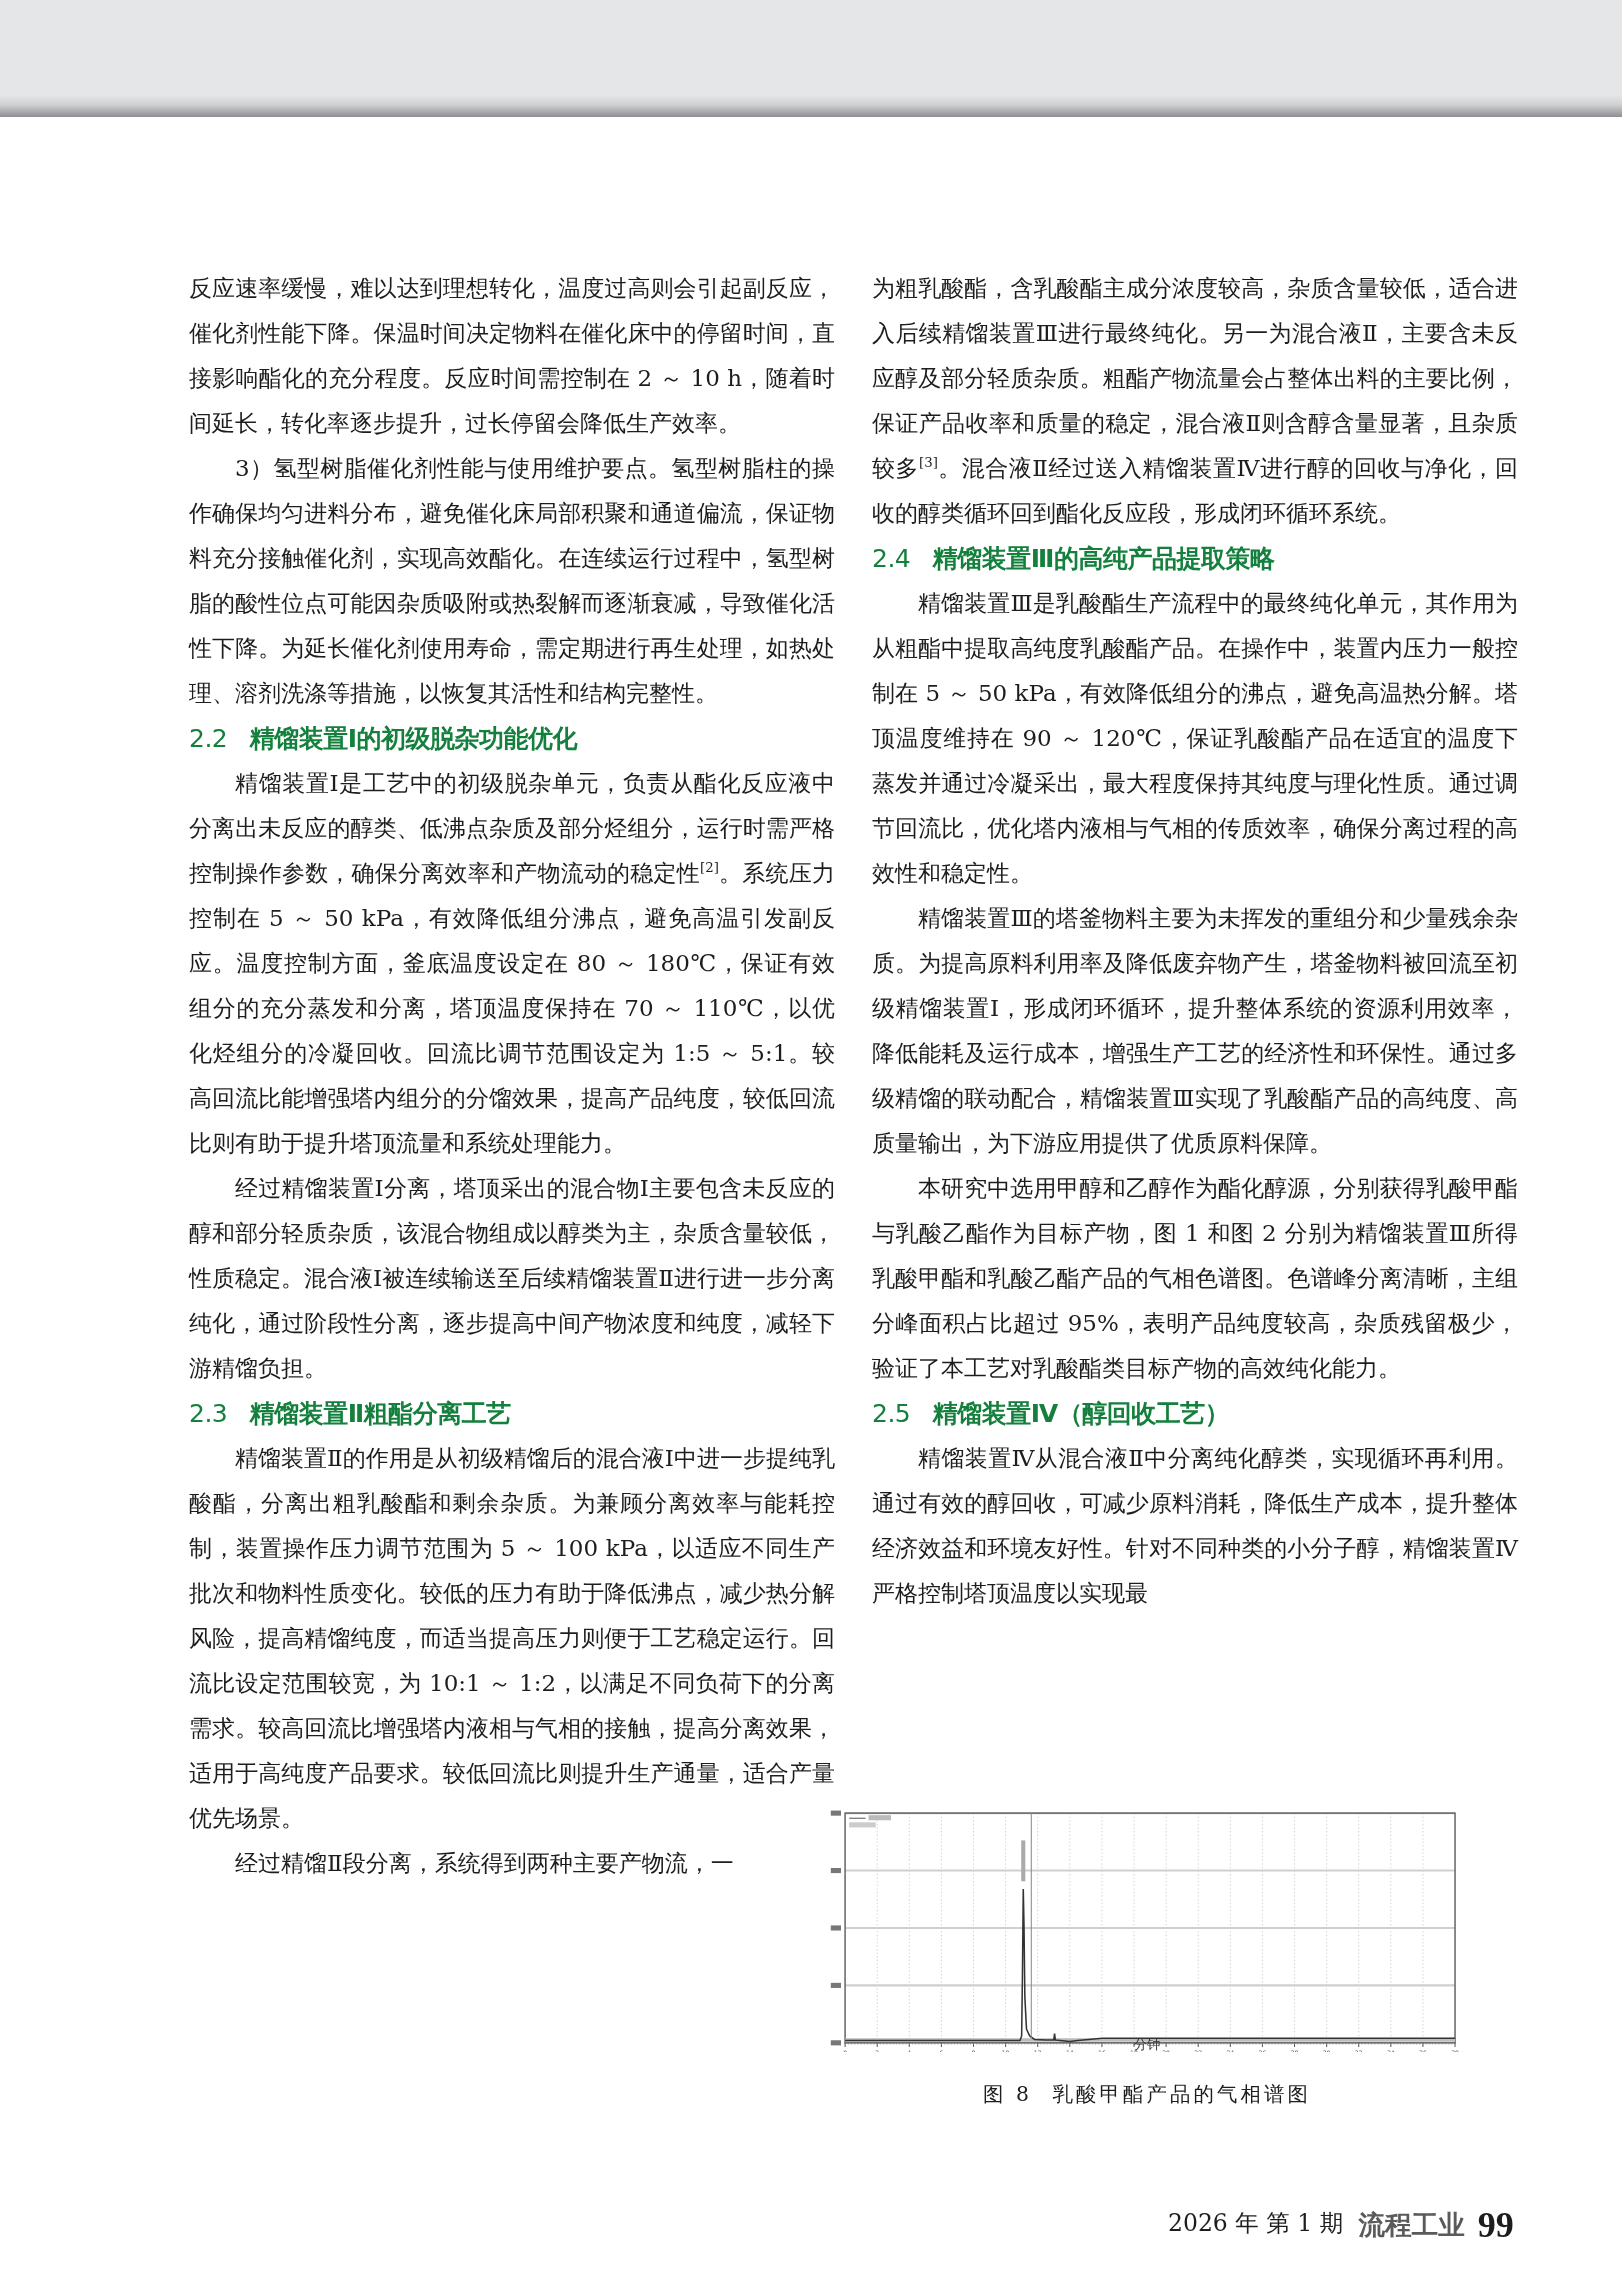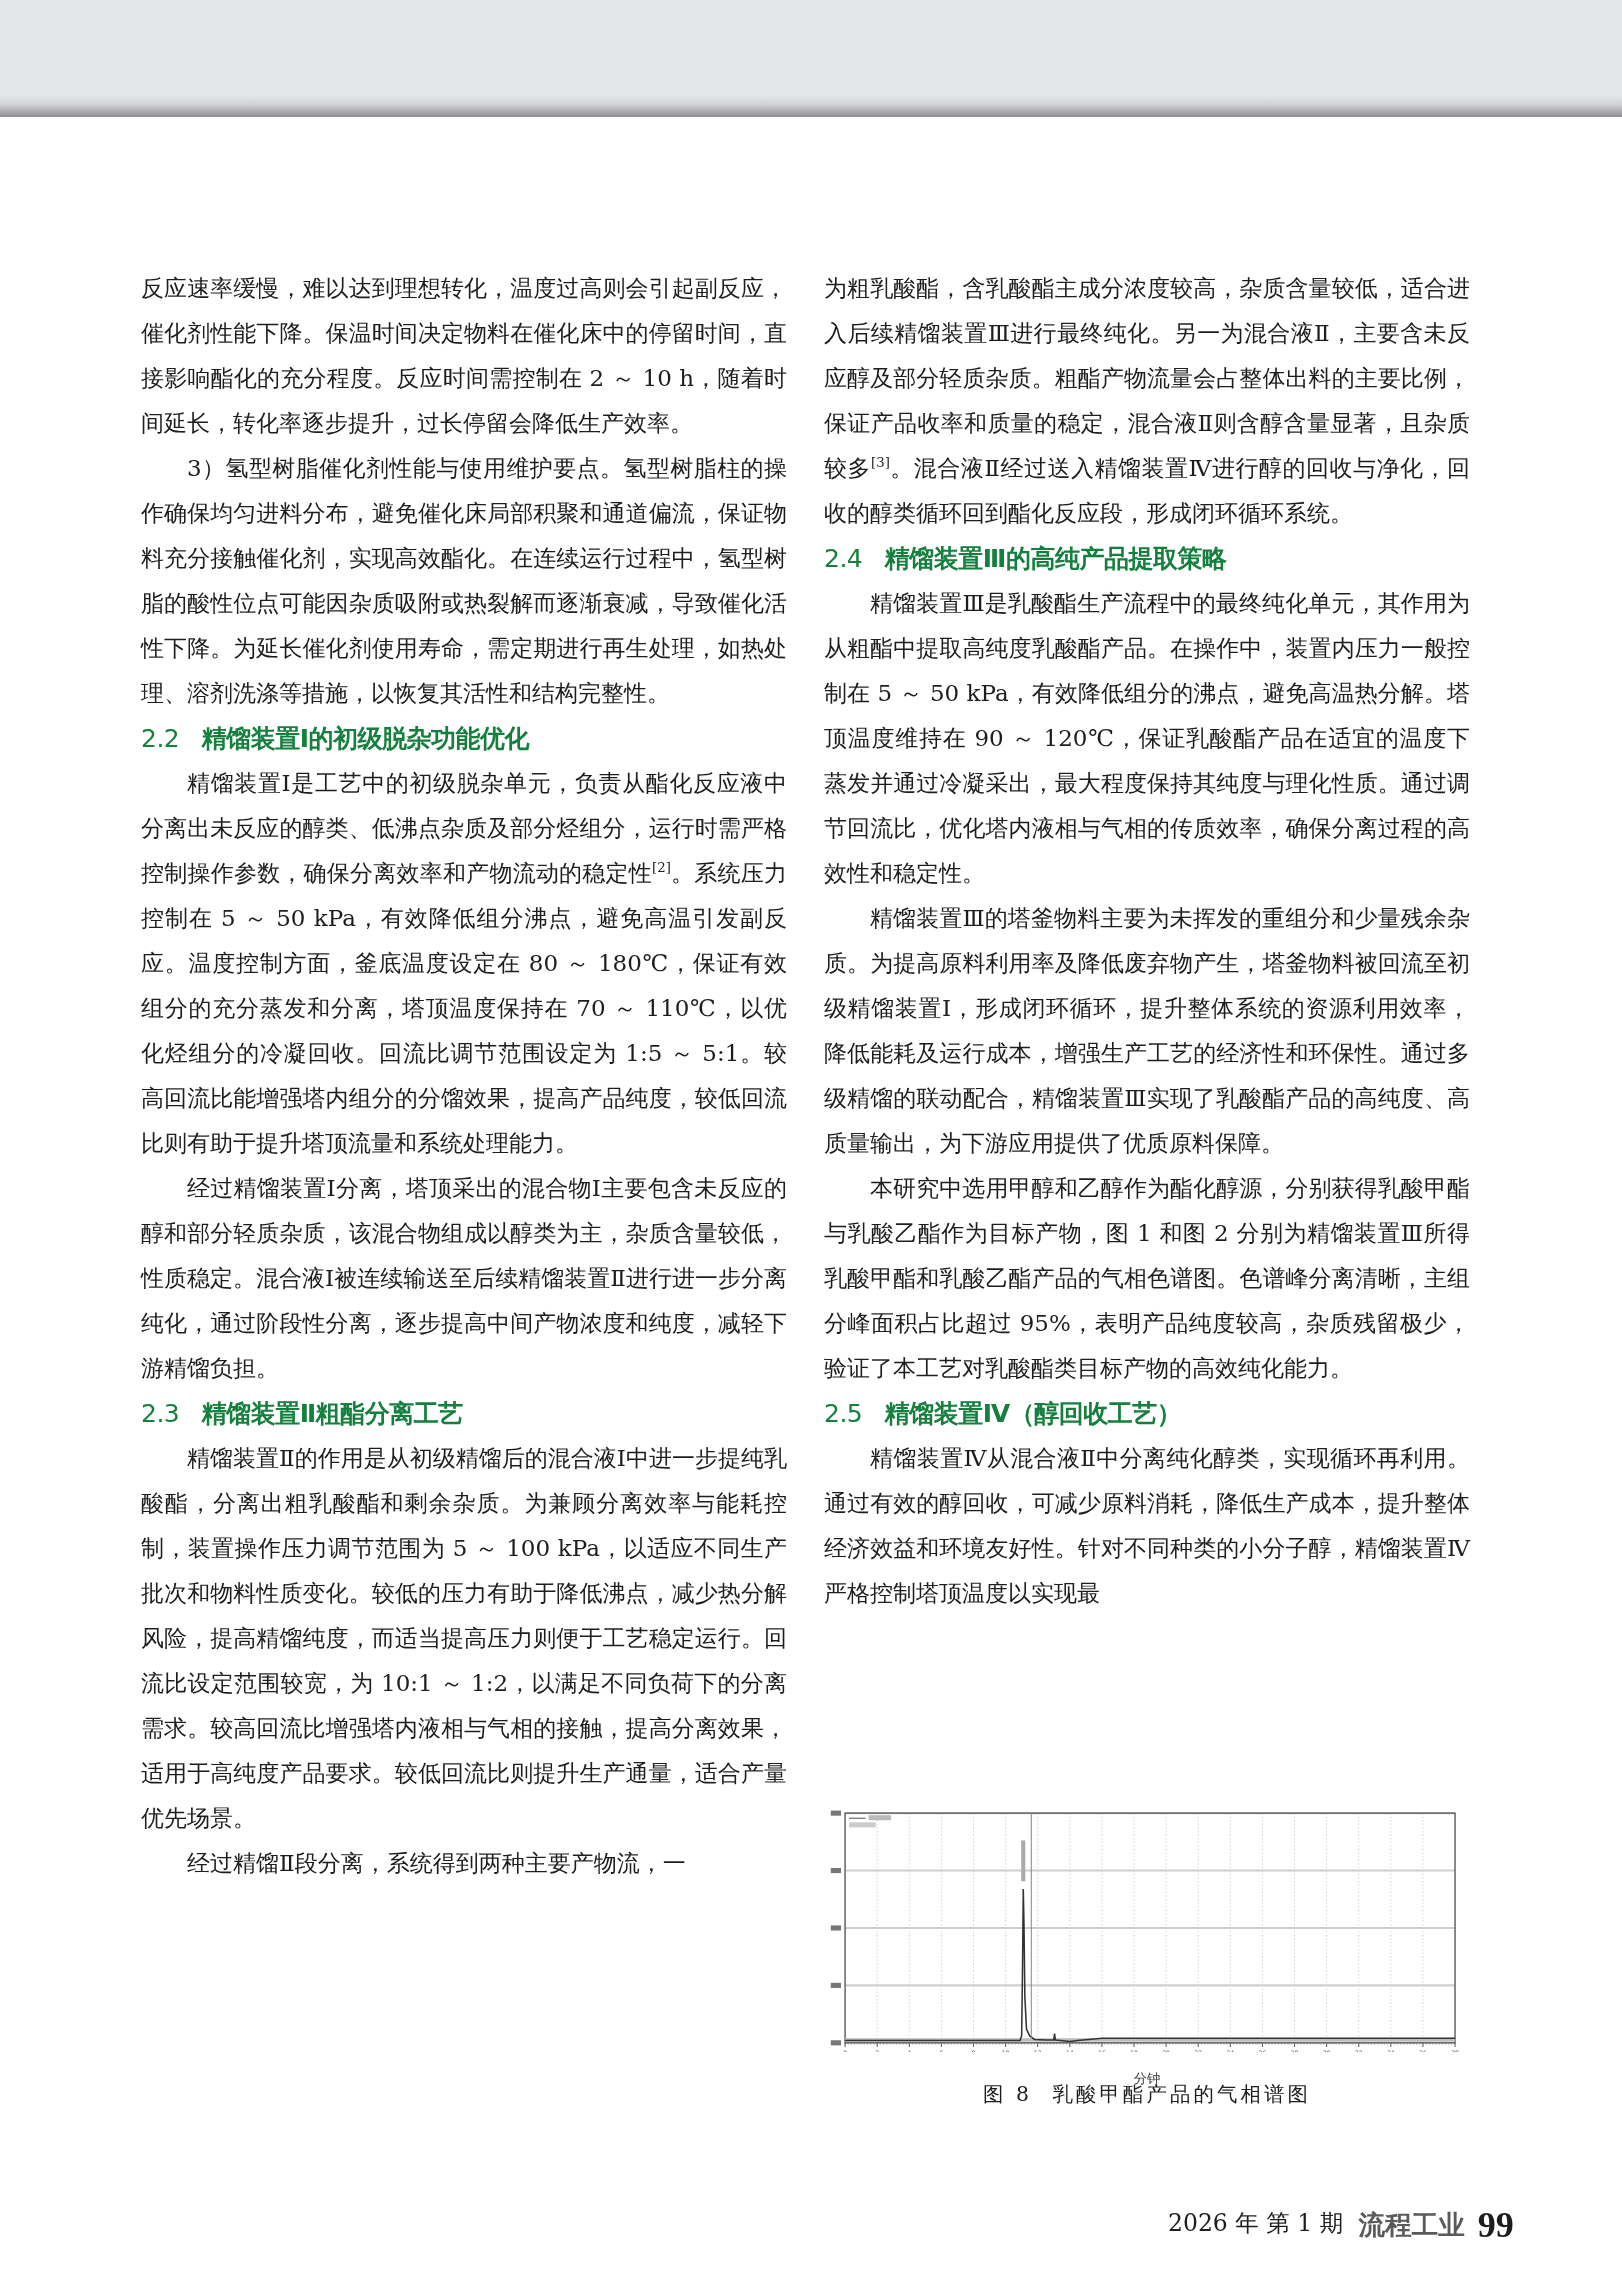--- a/index.html
+++ b/index.html
@@ -5,21 +5,21 @@
   html, body { margin: 0; padding: 0; background: #ffffff; }
   body { width: 1623px; height: 2295px; position: relative; overflow: hidden; }
   .top-band {
     position: absolute; left: 0; top: 0; width: 1623px; height: 117px;
     background: linear-gradient(to bottom, #e5e6e8 0px, #e5e6e8 95px, #cfd0d2 105px, #a9a9ac 112px, #8f8f94 117px);
   }
   .column {
     position: absolute; top: 266px; width: 646px;
     font-family: "DejaVu Serif", "Liberation Serif", serif;
     font-size: 23px; line-height: 45px; color: #1d1d1d;
-    text-align: justify; text-justify: inter-character;
+    text-align: justify; text-justify: inter-character; margin-left: 48px;
   }
   .col-left { left: 141px; }
   .col-right { left: 824px; }
   .para { margin: 0; text-indent: 2em; }
   .para.no-indent { text-indent: 0; }
   .heading {
     margin: 0; font-family: "DejaVu Sans", "Liberation Sans", sans-serif;
     font-size: 25px; font-weight: bold; line-height: 45px; color: #15803d; letter-spacing: -0.5px;
   }
   .heading .num { font-weight: normal; margin-right: 22.5px; }
@@ -27,21 +27,21 @@
 
   .figure { position: absolute; left: 824px; top: 1807px; width: 646px; height: 317px; }
   .figure svg { position: absolute; left: 0; top: 0; }
   .fig-caption {
     position: absolute; left: 0; width: 646px; top: 273px; text-align: center;
     font-family: "DejaVu Serif", "Liberation Serif", serif; font-size: 20.4px; color: #1d1d1d;
     letter-spacing: 3.1px;
   }
   .fig-caption .fig-no { margin-right: 20.4px; }
   .x-label {
-    position: absolute; left: 0; width: 646px; top: 263px; text-align: center;
+    position: absolute; left: 0; width: 646px; top: 229px; text-align: center;
     font-family: Liberation Sans, sans-serif; font-size: 13.3px; color: #333;
   }
 
   .footer {
     position: absolute; left: 1168px; top: 2207px; height: 51px;
     display: flex; white-space: nowrap;
   }
   .footer .issue { font-family: "DejaVu Serif", "Liberation Serif", serif; font-size: 23.5px; color: #1d1d1d; margin-right: 15.3px; }
   .footer .journal { font-family: "DejaVu Serif", "Liberation Serif", serif; font-size: 26.6px; font-weight: bold; color: #5a5a5a; margin-right: 13px; }
   .footer .page-no { font-family: "Liberation Serif", "DejaVu Serif", serif; font-size: 36px; font-weight: bold; color: #1d1d1d; line-height: 36px; }

